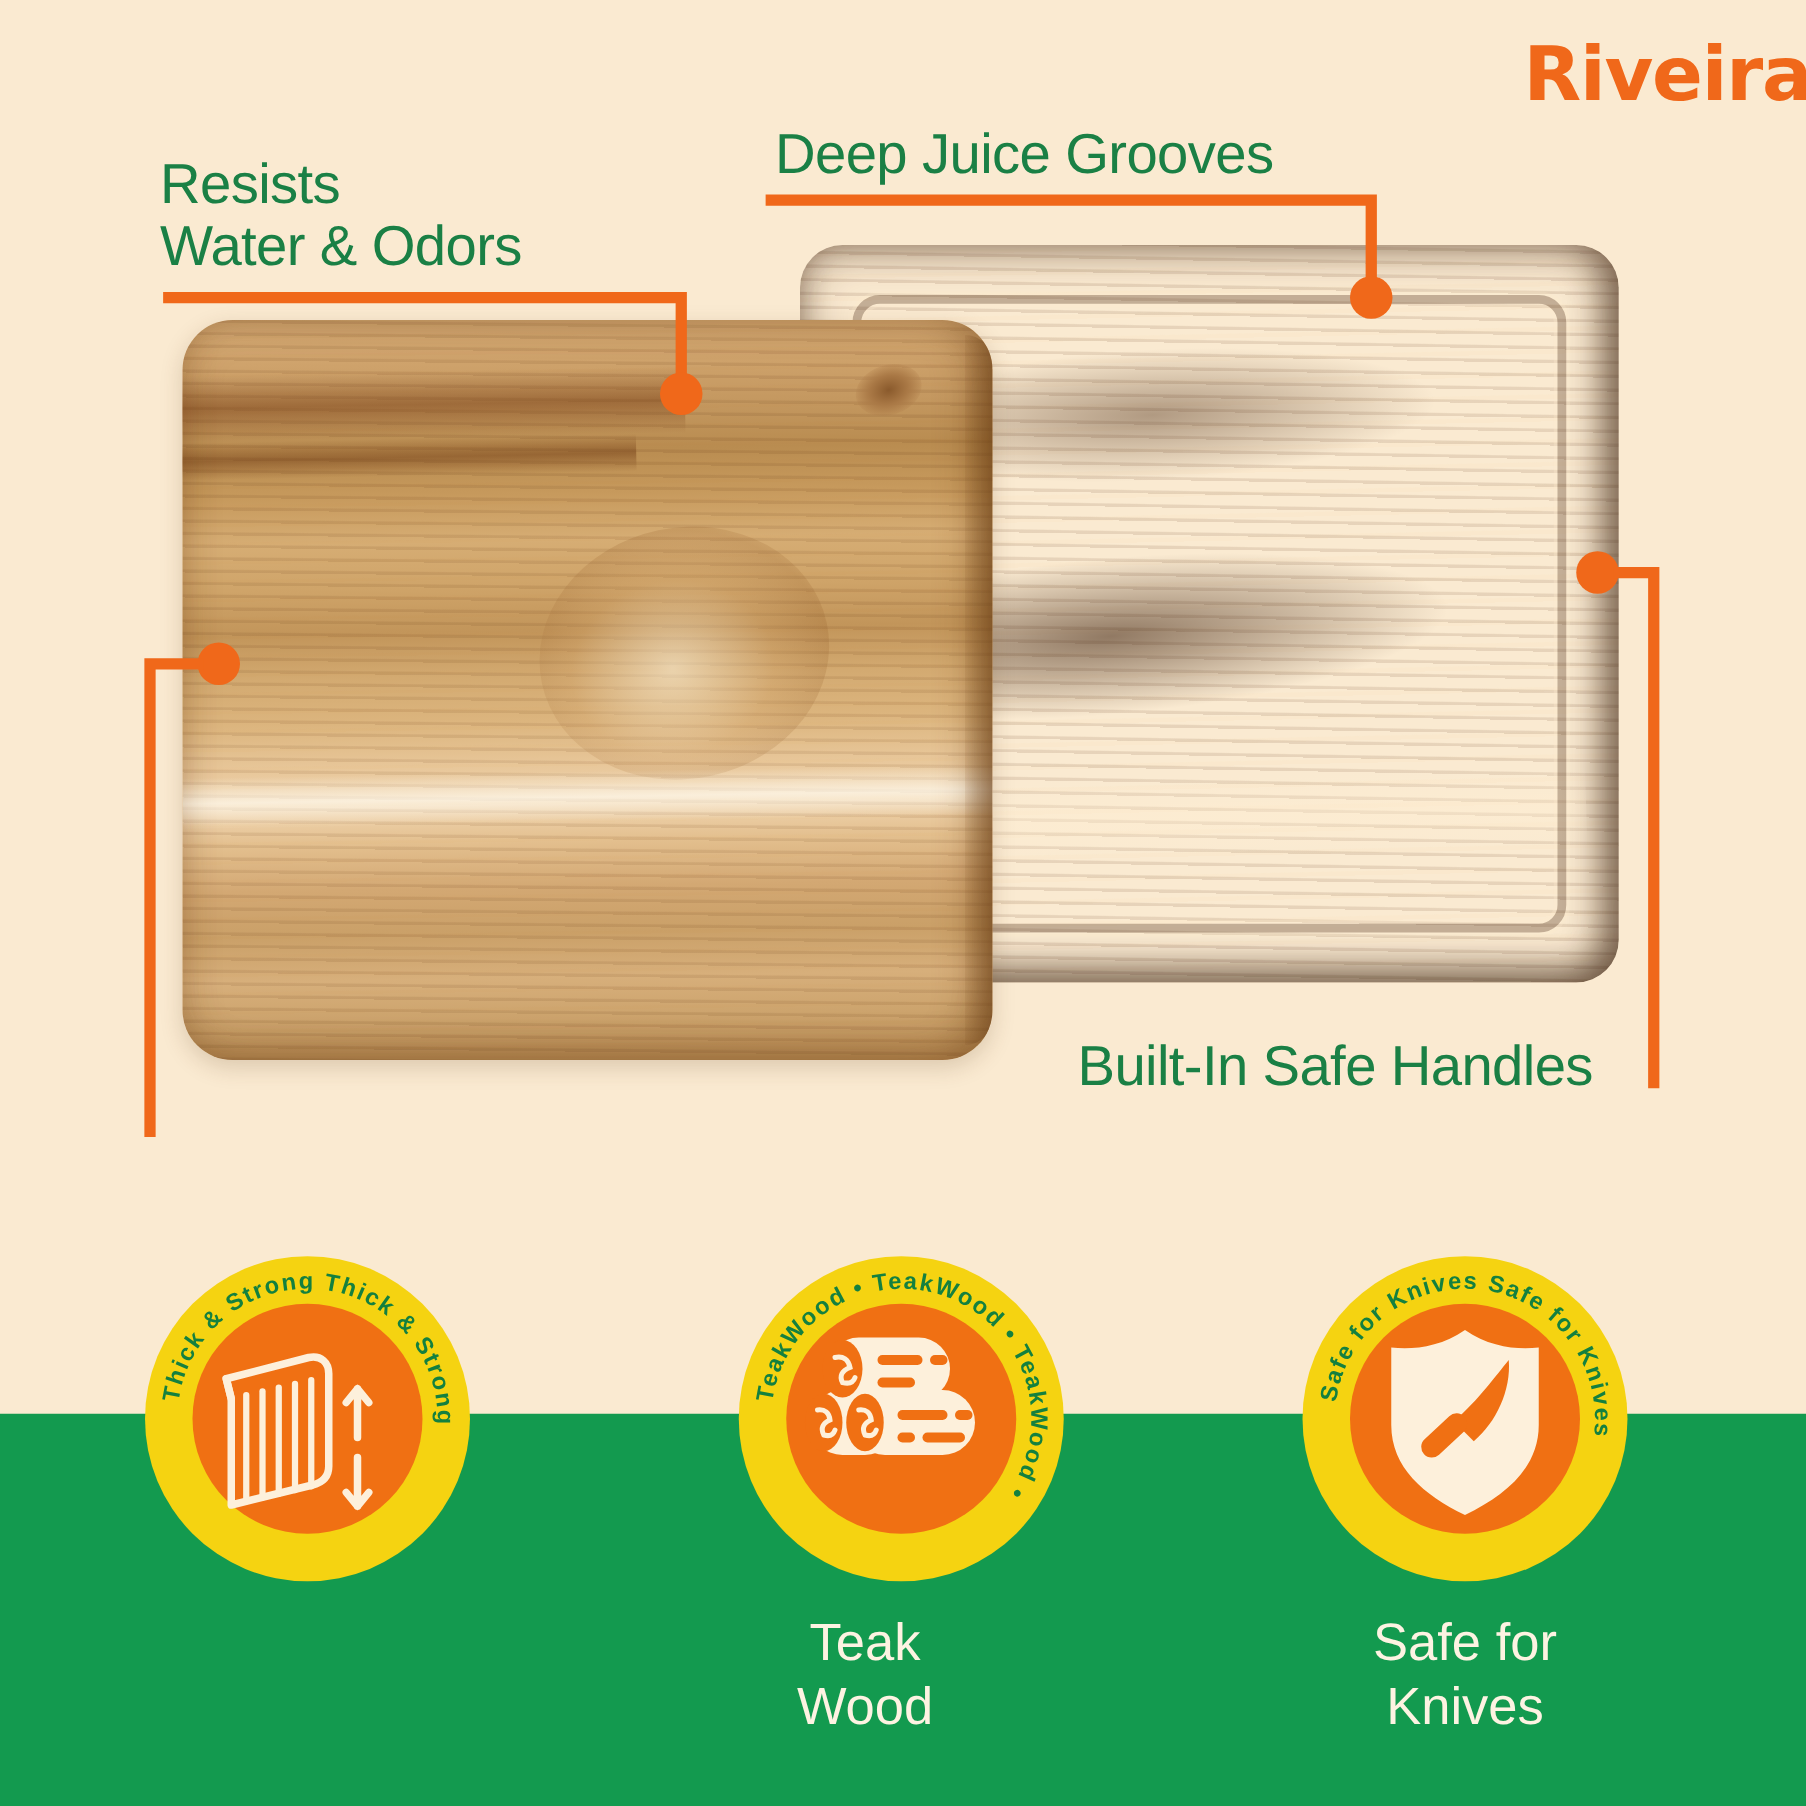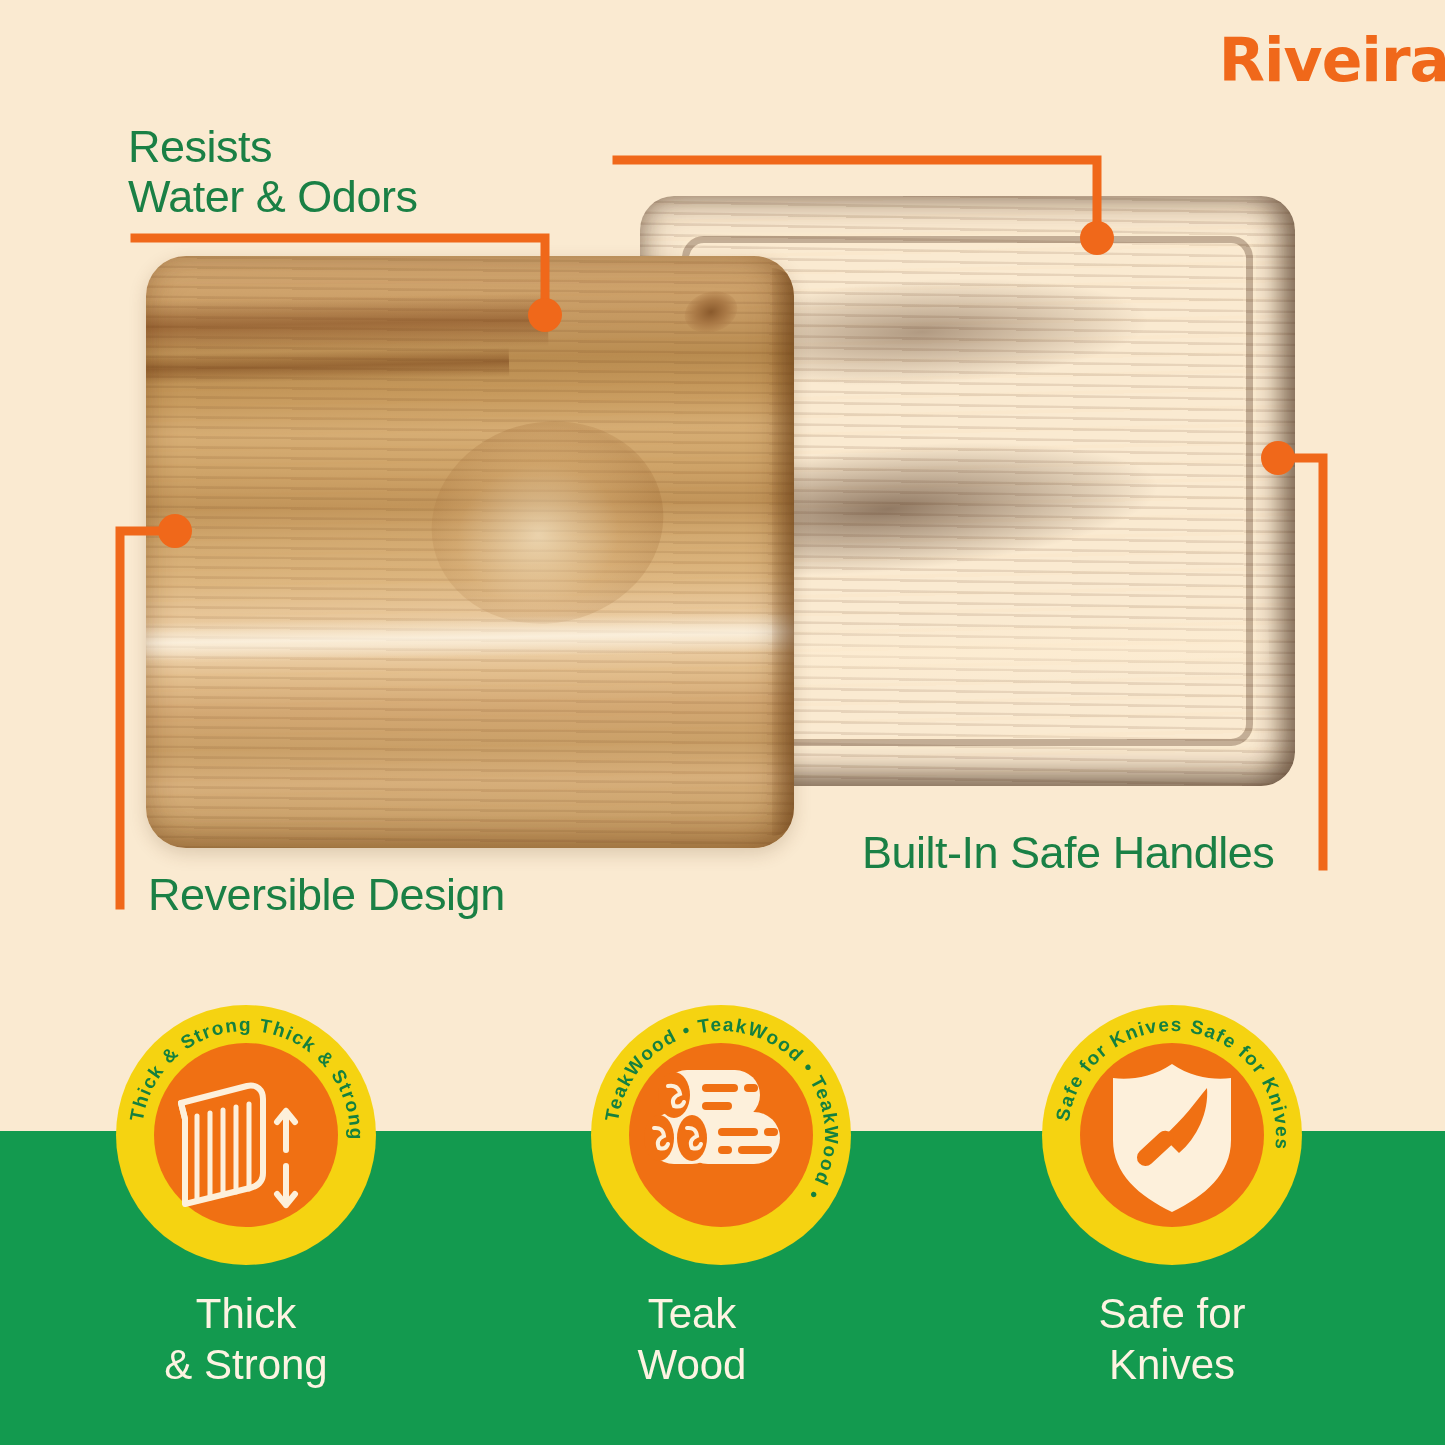--- a/index.html
+++ b/index.html
@@ -221,21 +221,21 @@
 
     <circle cx="175" cy="531" r="17" fill="#f0681a"></circle>
     <path d="M158,531 L120,531 L120,905" fill="none" stroke="#f0681a" stroke-width="9" stroke-linecap="square"></path>
 
     <circle cx="1278" cy="458" r="17" fill="#f0681a"></circle>
     <path d="M1295,458 L1323,458 L1323,866" fill="none" stroke="#f0681a" stroke-width="9" stroke-linecap="square"></path>
   </svg>
 
   <div class="callout" id="cal-water">Resists
 Water &amp; Odors</div>
-  <div class="callout" id="cal-reversible">Reversible Design</div>
+  <div class="callout" id="cal-grooves">Deep Juice Grooves</div>
   <div class="callout" id="cal-handles">Built-In Safe Handles</div>
 
   <div class="badge" id="badge-1">
     <svg viewBox="0 0 270 270">
       <defs>
         <path id="ring1" d="M135,135 m-104,0 a104,104 0 1,1 208,0 a104,104 0 1,1 -208,0"></path>
       </defs>
       <circle cx="135" cy="135" r="130" fill="#f5d311"></circle>
       <circle cx="135" cy="135" r="92" fill="#f07013"></circle>
       <text font-family="'Liberation Sans', sans-serif" font-size="19" font-weight="bold" fill="#14803f" letter-spacing="1.5">
@@ -301,20 +301,18 @@
         <textPath href="#ring3" startOffset="2%">Safe for Knives  Safe for Knives  </textPath>
       </text>
       <g>
         <path d="M135,64 C155,78 178,80 194,78 L194,140 C194,174 168,196 135,212 C102,196 76,174 76,140 L76,78 C92,80 115,78 135,64 Z" fill="#fdf0db"></path>
         <path d="M170,88 C172,112 160,138 142,153 L126,137 C146,120 160,100 170,88 Z" fill="#f07013"></path>
         <rect x="96" y="140" width="44" height="17" rx="8.5" fill="#f07013" transform="rotate(-43 118 148)"></rect>
       </g>
     </svg>
   </div>
 
-  <div class="cap" id="cap-1">Thick
-&amp; Strong</div>
   <div class="cap" id="cap-2">Teak
 Wood</div>
   <div class="cap" id="cap-3">Safe for
 Knives</div>
 
 </div>
 
 </body></html>

